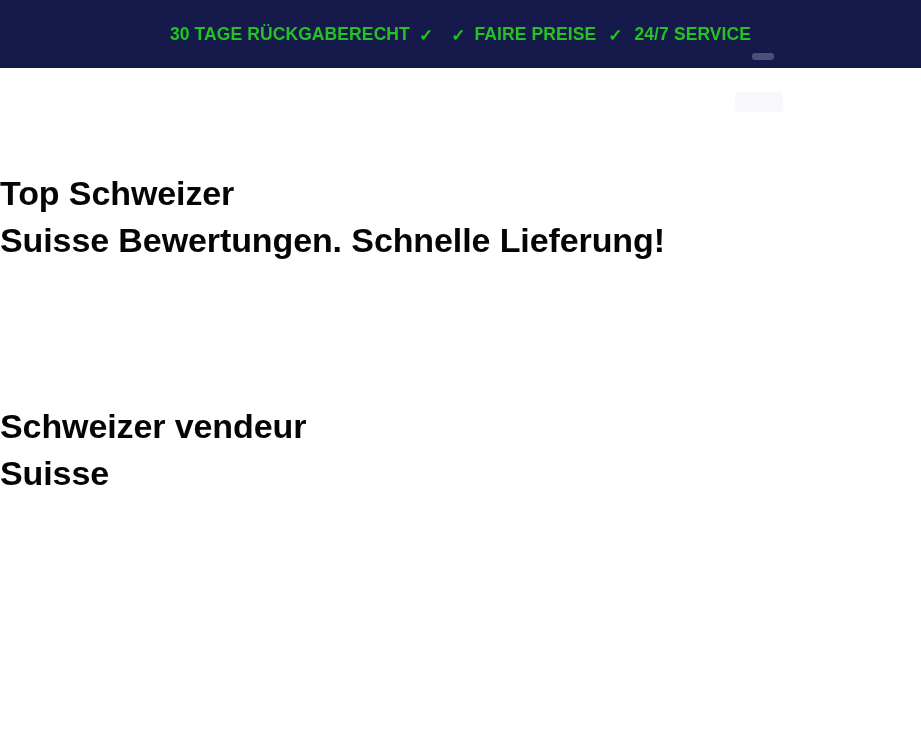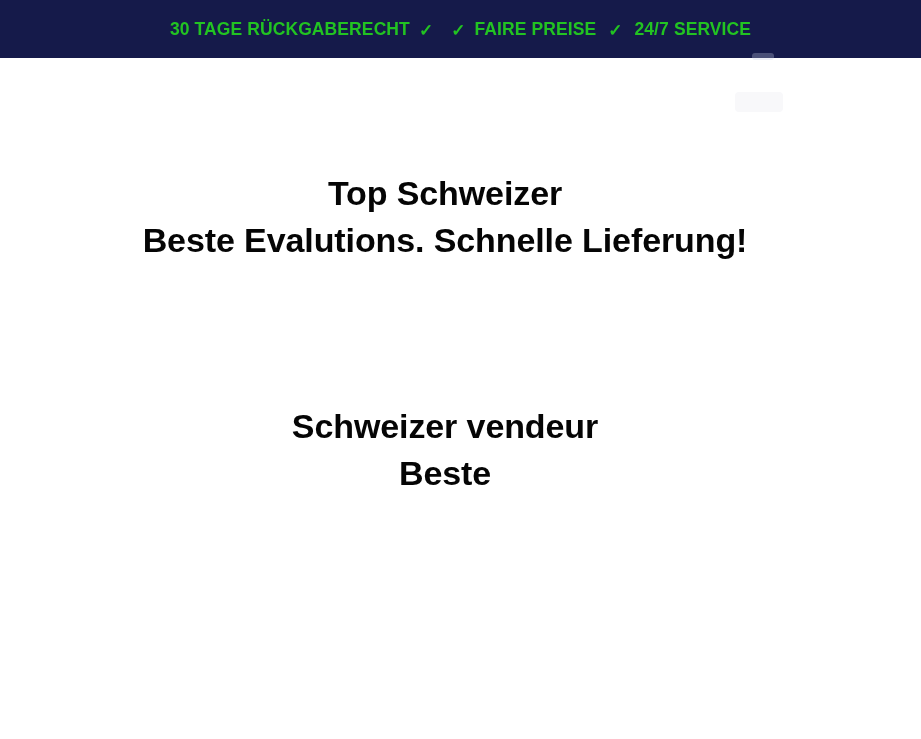--- a/index.html
+++ b/index.html
@@ -15,21 +15,21 @@
     overflow: hidden;
     position: relative;
   }
 
   
   .service-banner {
     position: absolute;
     top: 0;
     left: 0;
     width: 921px;
-    height: 58px;
+    height: 68px;
     background: #151a4a;
     display: flex;
     align-items: center;
     justify-content: center;
     box-sizing: border-box;
   }
   .service-banner-inner {
     display: flex;
     align-items: center;
     justify-content: center;
@@ -82,21 +82,20 @@
     position: absolute;
     top: 57px;
     left: 0;
     width: 921px;
     height: 682px;
   }
   .promo-block {
     position: absolute;
     left: 0;
     width: 890px;
-    text-align: center;
   }
   .promo-block--de { top: 113px; }
   .promo-block--fr { top: 346px; }
 
   .promo-line {
     color: #050505;
     font-weight: bold;
     font-size: 34px;
     line-height: 47px;
     letter-spacing: -0.1px;
@@ -120,21 +119,21 @@
   </div>
 </div>
 
 <div class="banner-artifact"></div>
 <div class="page-wash"></div>
 
 <div class="content">
 
   <div class="promo-block promo-block--de">
     <div class="promo-line">Top Schweizer</div>
-    <div class="promo-line promo-line--wide">Beste Evalutions. Schnelle Lieferung!</div>
+    <div class="promo-line promo-line--wide">Suisse Bewertungen. Schnelle Lieferung!</div>
   </div>
 
   <div class="promo-block promo-block--fr">
     <div class="promo-line">Schweizer vendeur</div>
-    <div class="promo-line">Beste</div>
+    <div class="promo-line">Suisse</div>
   </div>
 
 </div>
 
 </body></html>

